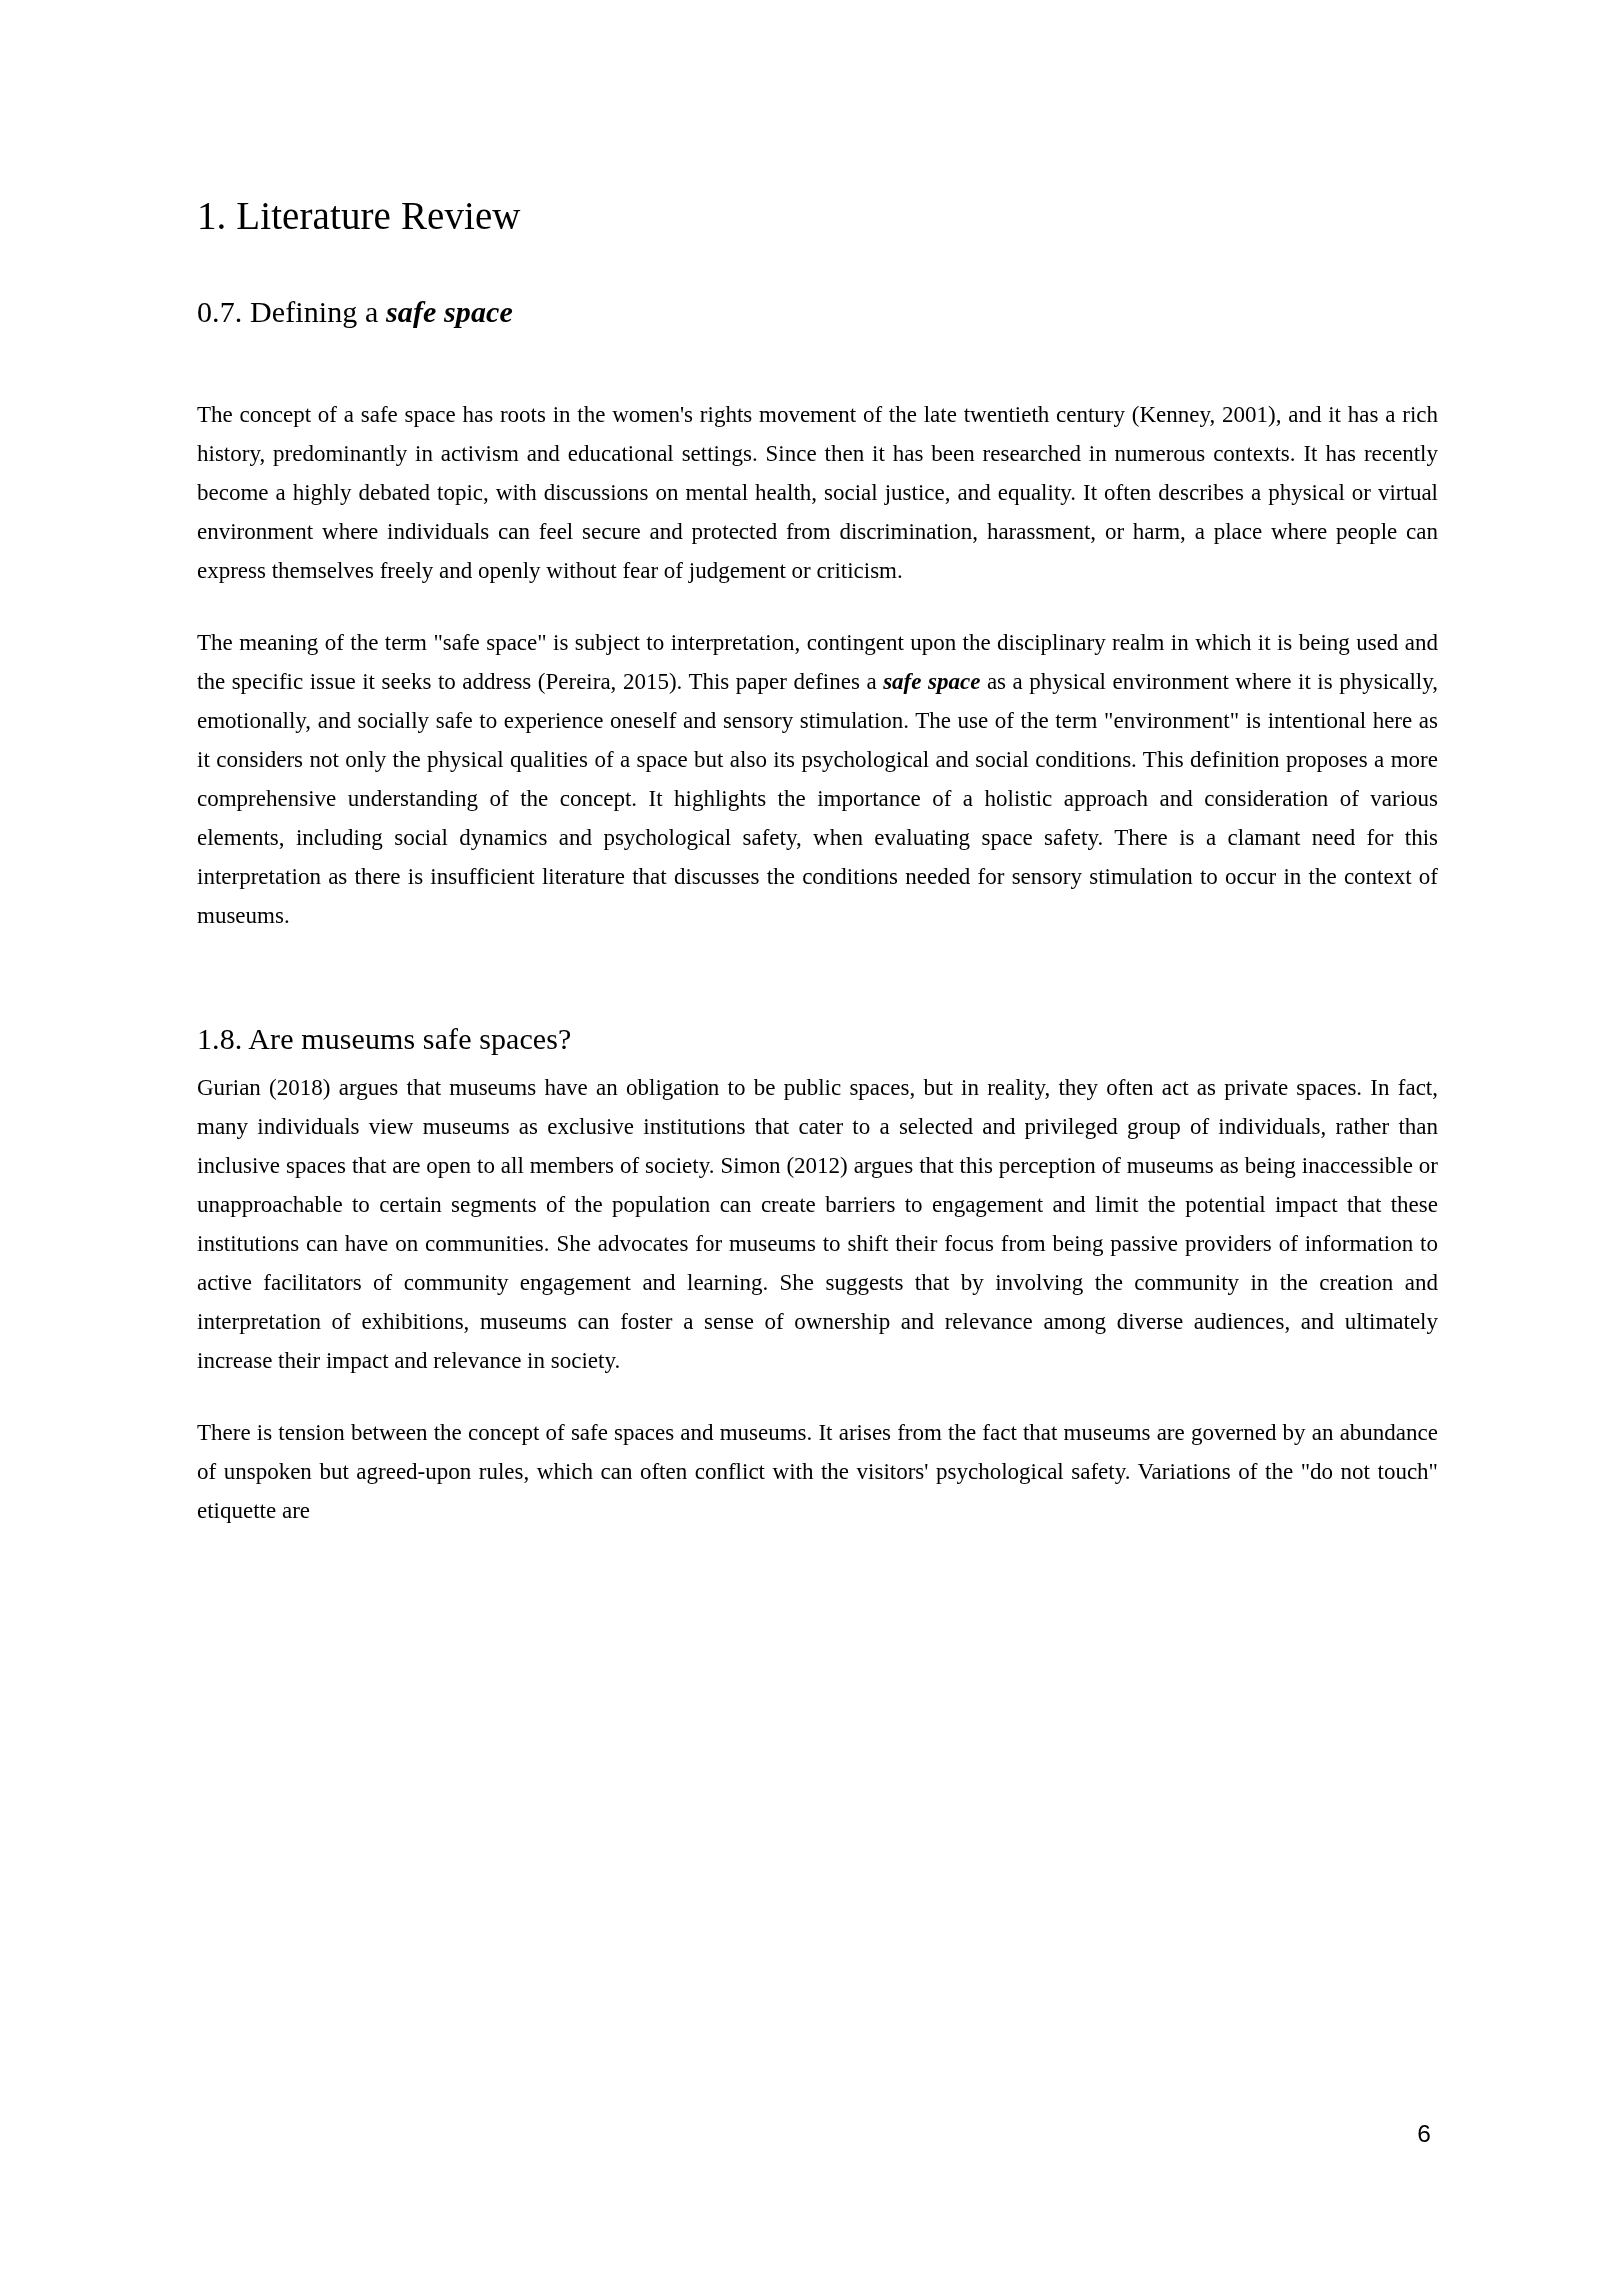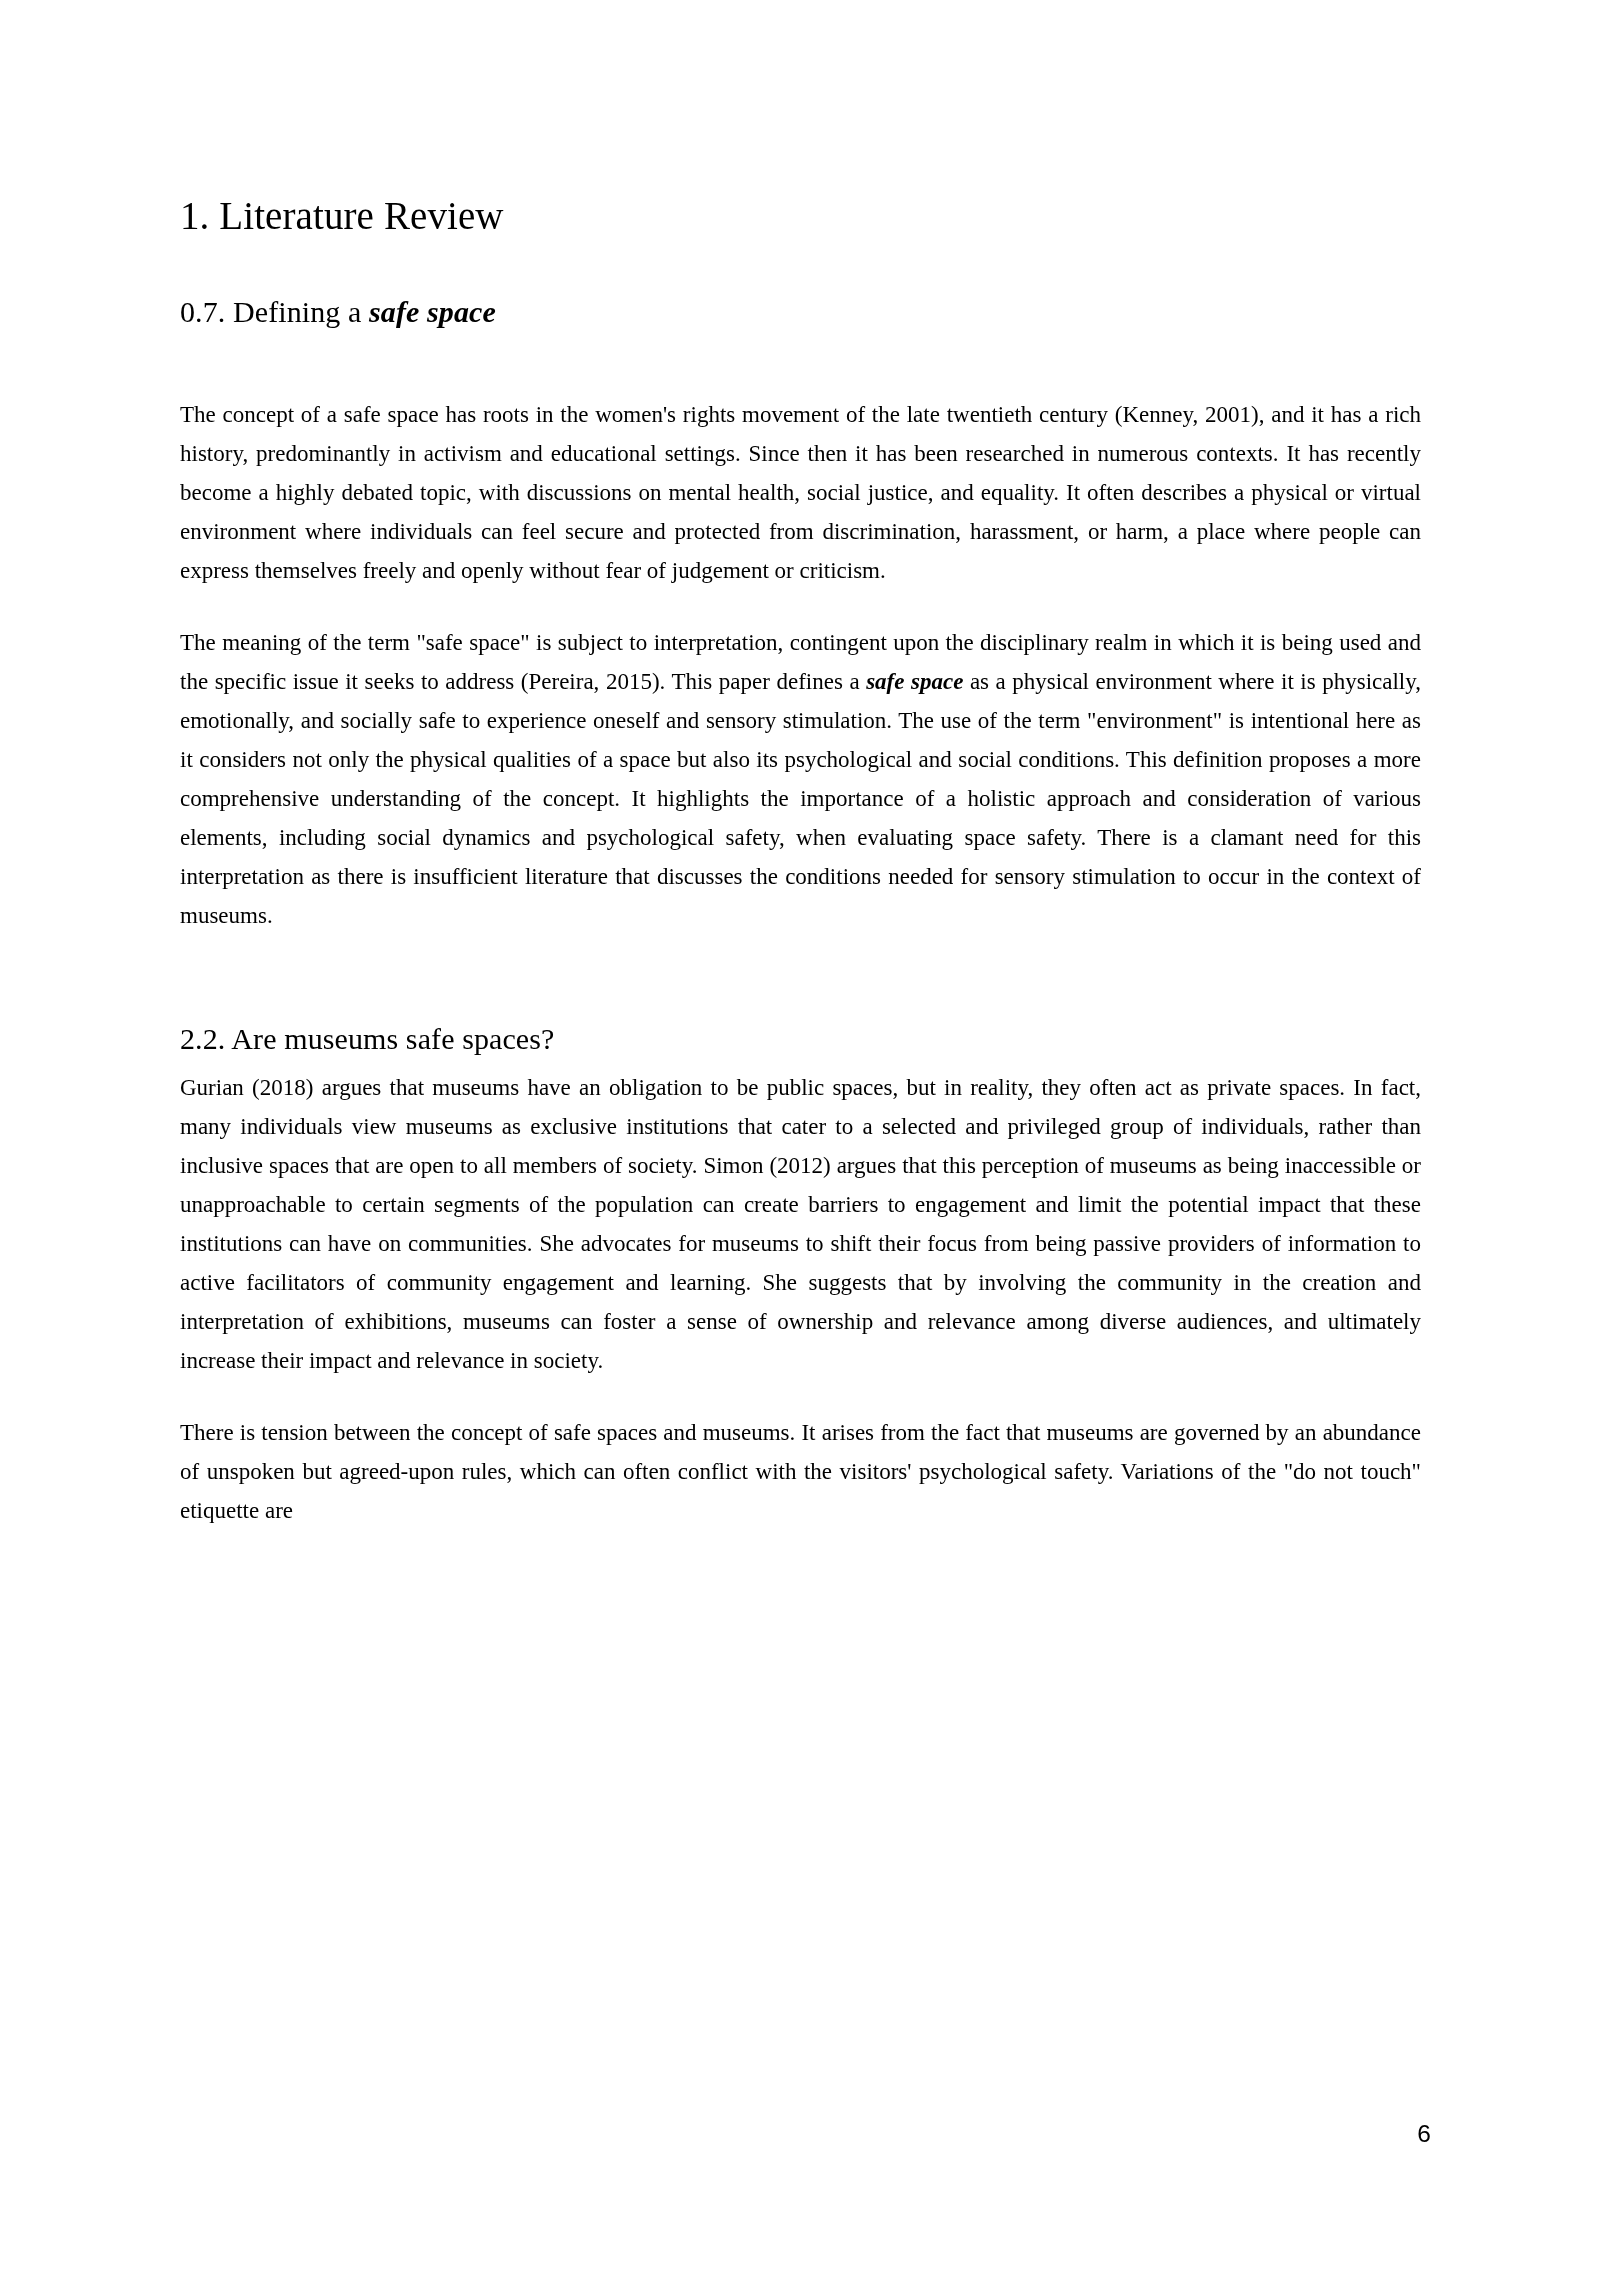--- a/index.html
+++ b/index.html
@@ -16,21 +16,21 @@
     position: relative;
     width: 1623px;
     height: 2293px;
     background: #ffffff;
     margin: 0 auto;
     overflow: hidden;
     box-sizing: border-box;
   }
   .content {
     position: absolute;
-    left: 180px;
+    left: 197px;
     top: 0;
     width: 1241px;
   }
   h1.doc-h1 {
     font-size: 39px;
     font-weight: normal;
     line-height: 1.15;
     margin: 0;
     padding-top: 194px;
     letter-spacing: 0.1px;
@@ -81,21 +81,21 @@
   <div class="content">
 
     <h1 class="doc-h1">1. Literature Review</h1>
 
     <h2 class="doc-h2 h2-first"><span>0.7. Defining a </span><span class="ital">safe space</span></h2>
 
     <p class="body-par par-gap-lg"><span>The concept of a safe space has roots in the women's rights movement of the late twentieth century (Kenney, 2001), and it has a rich history, predominantly in activism and educational settings. Since then it has been researched in numerous contexts. It has recently become a highly debated topic, with discussions on mental health, social justice, and equality. It often describes a physical or virtual environment where individuals can feel secure and protected from discrimination, harassment, or harm, a place where people can express themselves freely and openly without fear of judgement or criticism.</span></p>
 
     <p class="body-par par-gap-md"><span>The meaning of the term "safe space" is subject to interpretation, contingent upon the disciplinary realm in which it is being used and the specific issue it seeks to address (Pereira, 2015). This paper defines a </span><span class="ital">safe space</span><span> as a physical environment where it is physically, emotionally, and socially safe to experience oneself and sensory stimulation. The use of the term "environment" is intentional here as it considers not only the physical qualities of a space but also its psychological and social conditions. This definition proposes a more comprehensive understanding of the concept. It highlights the importance of a holistic approach and consideration of various elements, including social dynamics and psychological safety, when evaluating space safety. There is a clamant need for this interpretation as there is insufficient literature that discusses the conditions needed for sensory stimulation to occur in the context of museums.</span></p>
 
-    <h2 class="doc-h2 h2-second"><span>2.2. Are museums safe spaces?</span></h2>
+    <h2 class="doc-h2 h2-second"><span>1.8. Are museums safe spaces?</span></h2>
 
     <p class="body-par par-gap-sm"><span>Gurian (2018) argues that museums have an obligation to be public spaces, but in reality, they often act as private spaces. In fact, many individuals view museums as exclusive institutions that cater to a selected and privileged group of individuals, rather than inclusive spaces that are open to all members of society. Simon (2012) argues that this perception of museums as being inaccessible or unapproachable to certain segments of the population can create barriers to engagement and limit the potential impact that these institutions can have on communities. She advocates for museums to shift their focus from being passive providers of information to active facilitators of community engagement and learning. She suggests that by involving the community in the creation and interpretation of exhibitions, museums can foster a sense of ownership and relevance among diverse audiences, and ultimately increase their impact and relevance in society.</span></p>
 
     <p class="body-par par-gap-md"><span>There is tension between the concept of safe spaces and museums. It arises from the fact that museums are governed by an abundance of unspoken but agreed-upon rules, which can often conflict with the visitors' psychological safety. Variations of the "do not touch" etiquette are</span></p>
 
   </div>
 
   <div class="page-number">6</div>
 </div>
 

